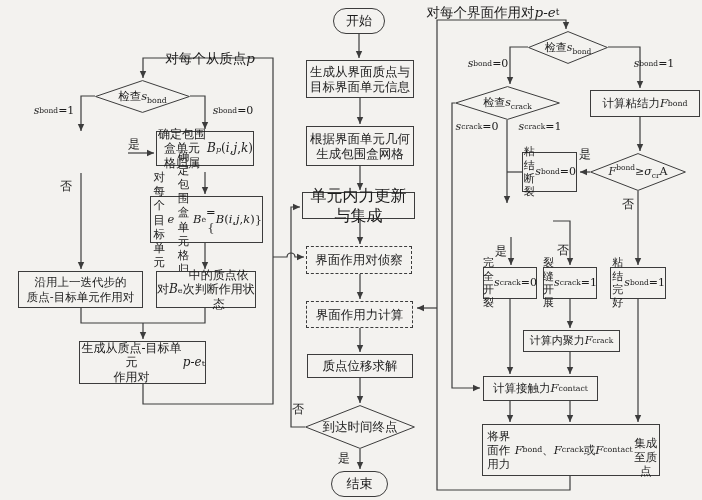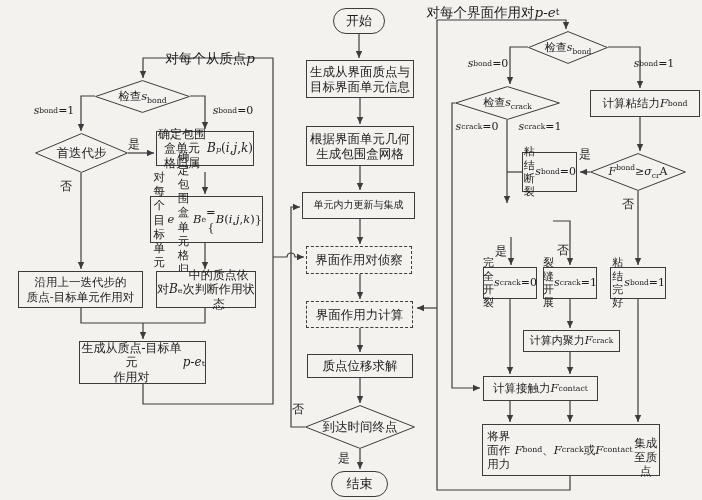--- a/index.html
+++ b/index.html
@@ -105,43 +105,37 @@
       <path d="M 510 401 L 510 422" fill="none" stroke="#3c3c3c" stroke-width="1.2"></path>
       <polygon points="510,422 506.8,415 513.2,415" fill="#3c3c3c"></polygon>
       <path d="M 570 401 L 570 422" fill="none" stroke="#3c3c3c" stroke-width="1.2"></path>
       <polygon points="570,422 566.8,415 573.2,415" fill="#3c3c3c"></polygon>
       <path d="M 638 299 L 638 422" fill="none" stroke="#3c3c3c" stroke-width="1.2"></path>
       <polygon points="638,422 634.8,415 641.2,415" fill="#3c3c3c"></polygon>
     </svg>
 <div class="node oval" style="left: 333px; top: 8px; width: 52px; height: 26px; font-size: 13px;">开始</div>
     <div class="node rect" style="left: 306px; top: 60px; width: 108px; height: 38px; font-size: 12.5px;">生成从界面质点与<br>目标界面单元信息</div>
     <div class="node rect" style="left: 306px; top: 126px; width: 108px; height: 40px; font-size: 12.5px;">根据界面单元几何<br>生成包围盒网格</div>
-    <div class="node rect" style="left: 302px; top: 192px; width: 113px; height: 27px; font-size: 10px;">单元内力更新与集成</div>
+    <div class="node rect" style="left: 302px; top: 192px; width: 113px; height: 27px; font-size: 16px;">单元内力更新与集成</div>
     <div class="node dashed" style="left: 306px; top: 301px; width: 107px; height: 27px; font-size: 12.5px;">界面作用力计算</div>
     <div class="node dashed" style="left: 306px; top: 246px; width: 106px; height: 28px; font-size: 12.5px;">界面作用对侦察</div>
     <div class="node rect" style="left: 307px; top: 354px; width: 106px; height: 24px; font-size: 12.5px;">质点位移求解</div>
     <div class="node diamond" style="left: 305px; top: 405px; width: 110px; height: 44px; font-size: 12.5px;">
       <svg width="110" height="44">
         <polygon points="55,0.6 109.4,22 55,43.4 0.6,22" fill="#f3f2ef" stroke="#3c3c3c" stroke-width="1"></polygon>
       </svg>
       <div class="txt">到达时间终点</div>
     </div>
     <div class="node oval" style="left: 331px; top: 471px; width: 57px; height: 26px; font-size: 13px;">结束</div>
     <div class="node label" style="left: 160px; top: 32px; width: 100px; height: 20px; font-size: 13.5px; margin-top: 16px;">对每个从质点<i>p</i></div>
     <div class="node diamond" style="left: 95px; top: 80px; width: 95px; height: 33px; font-size: 11.5px;">
       <svg width="95" height="33">
         <polygon points="47.5,0.6 94.4,16.5 47.5,32.4 0.6,16.5" fill="#f3f2ef" stroke="#3c3c3c" stroke-width="1"></polygon>
       </svg>
       <div class="txt">检查<i>s</i><sub>bond</sub></div>
-    </div>
-    <div class="node diamond" style="left: 35px; top: 133px; width: 93px; height: 40px; font-size: 12.5px;">
-      <svg width="93" height="40">
-        <polygon points="46.5,0.6 92.4,20 46.5,39.4 0.6,20" fill="#f3f2ef" stroke="#3c3c3c" stroke-width="1"></polygon>
-      </svg>
-      <div class="txt">首迭代步</div>
     </div>
     <div class="node rect" style="left: 156px; top: 131px; width: 98px; height: 35px; font-size: 12px;">确定包围盒单元<br>格归属<i>B</i><sub><i>p</i></sub>(<i>i</i>, <i>j</i>, <i>k</i>)</div>
     <div class="node rect" style="left: 150px; top: 196px; width: 113px; height: 47px; font-size: 11.5px;">对每个目标单元<i>e</i><br>确定包围盒单元格<br>归属集<i>B</i><sub>e</sub>={<i>B</i>(<i>i</i>, <i>j</i>, <i>k</i>)}</div>
     <div class="node rect" style="left: 156px; top: 271px; width: 100px; height: 37px; font-size: 12px;">对<i>B</i><sub>e</sub>中的质点依<br>次判断作用状态</div>
     <div class="node rect" style="left: 18px; top: 271px; width: 125px; height: 37px; font-size: 11.5px;">沿用上一迭代步的<br>质点-目标单元作用对</div>
     <div class="node rect" style="left: 79px; top: 341px; width: 127px; height: 43px; font-size: 12px;">生成从质点-目标单元<br>作用对<i>p</i>-<i>e</i><sub>t</sub></div>
     <div class="node label" style="left: 422px; top: 2px; width: 142px; height: 20px; font-size: 13.5px;">对每个界面作用对<i>p</i>-<i>e</i><sub>t</sub></div>
     <div class="node diamond" style="left: 528px; top: 31px; width: 80px; height: 33px; font-size: 11px;">
       <svg width="80" height="33">
         <polygon points="40,0.6 79.4,16.5 40,32.4 0.6,16.5" fill="#f3f2ef" stroke="#3c3c3c" stroke-width="1"></polygon>

